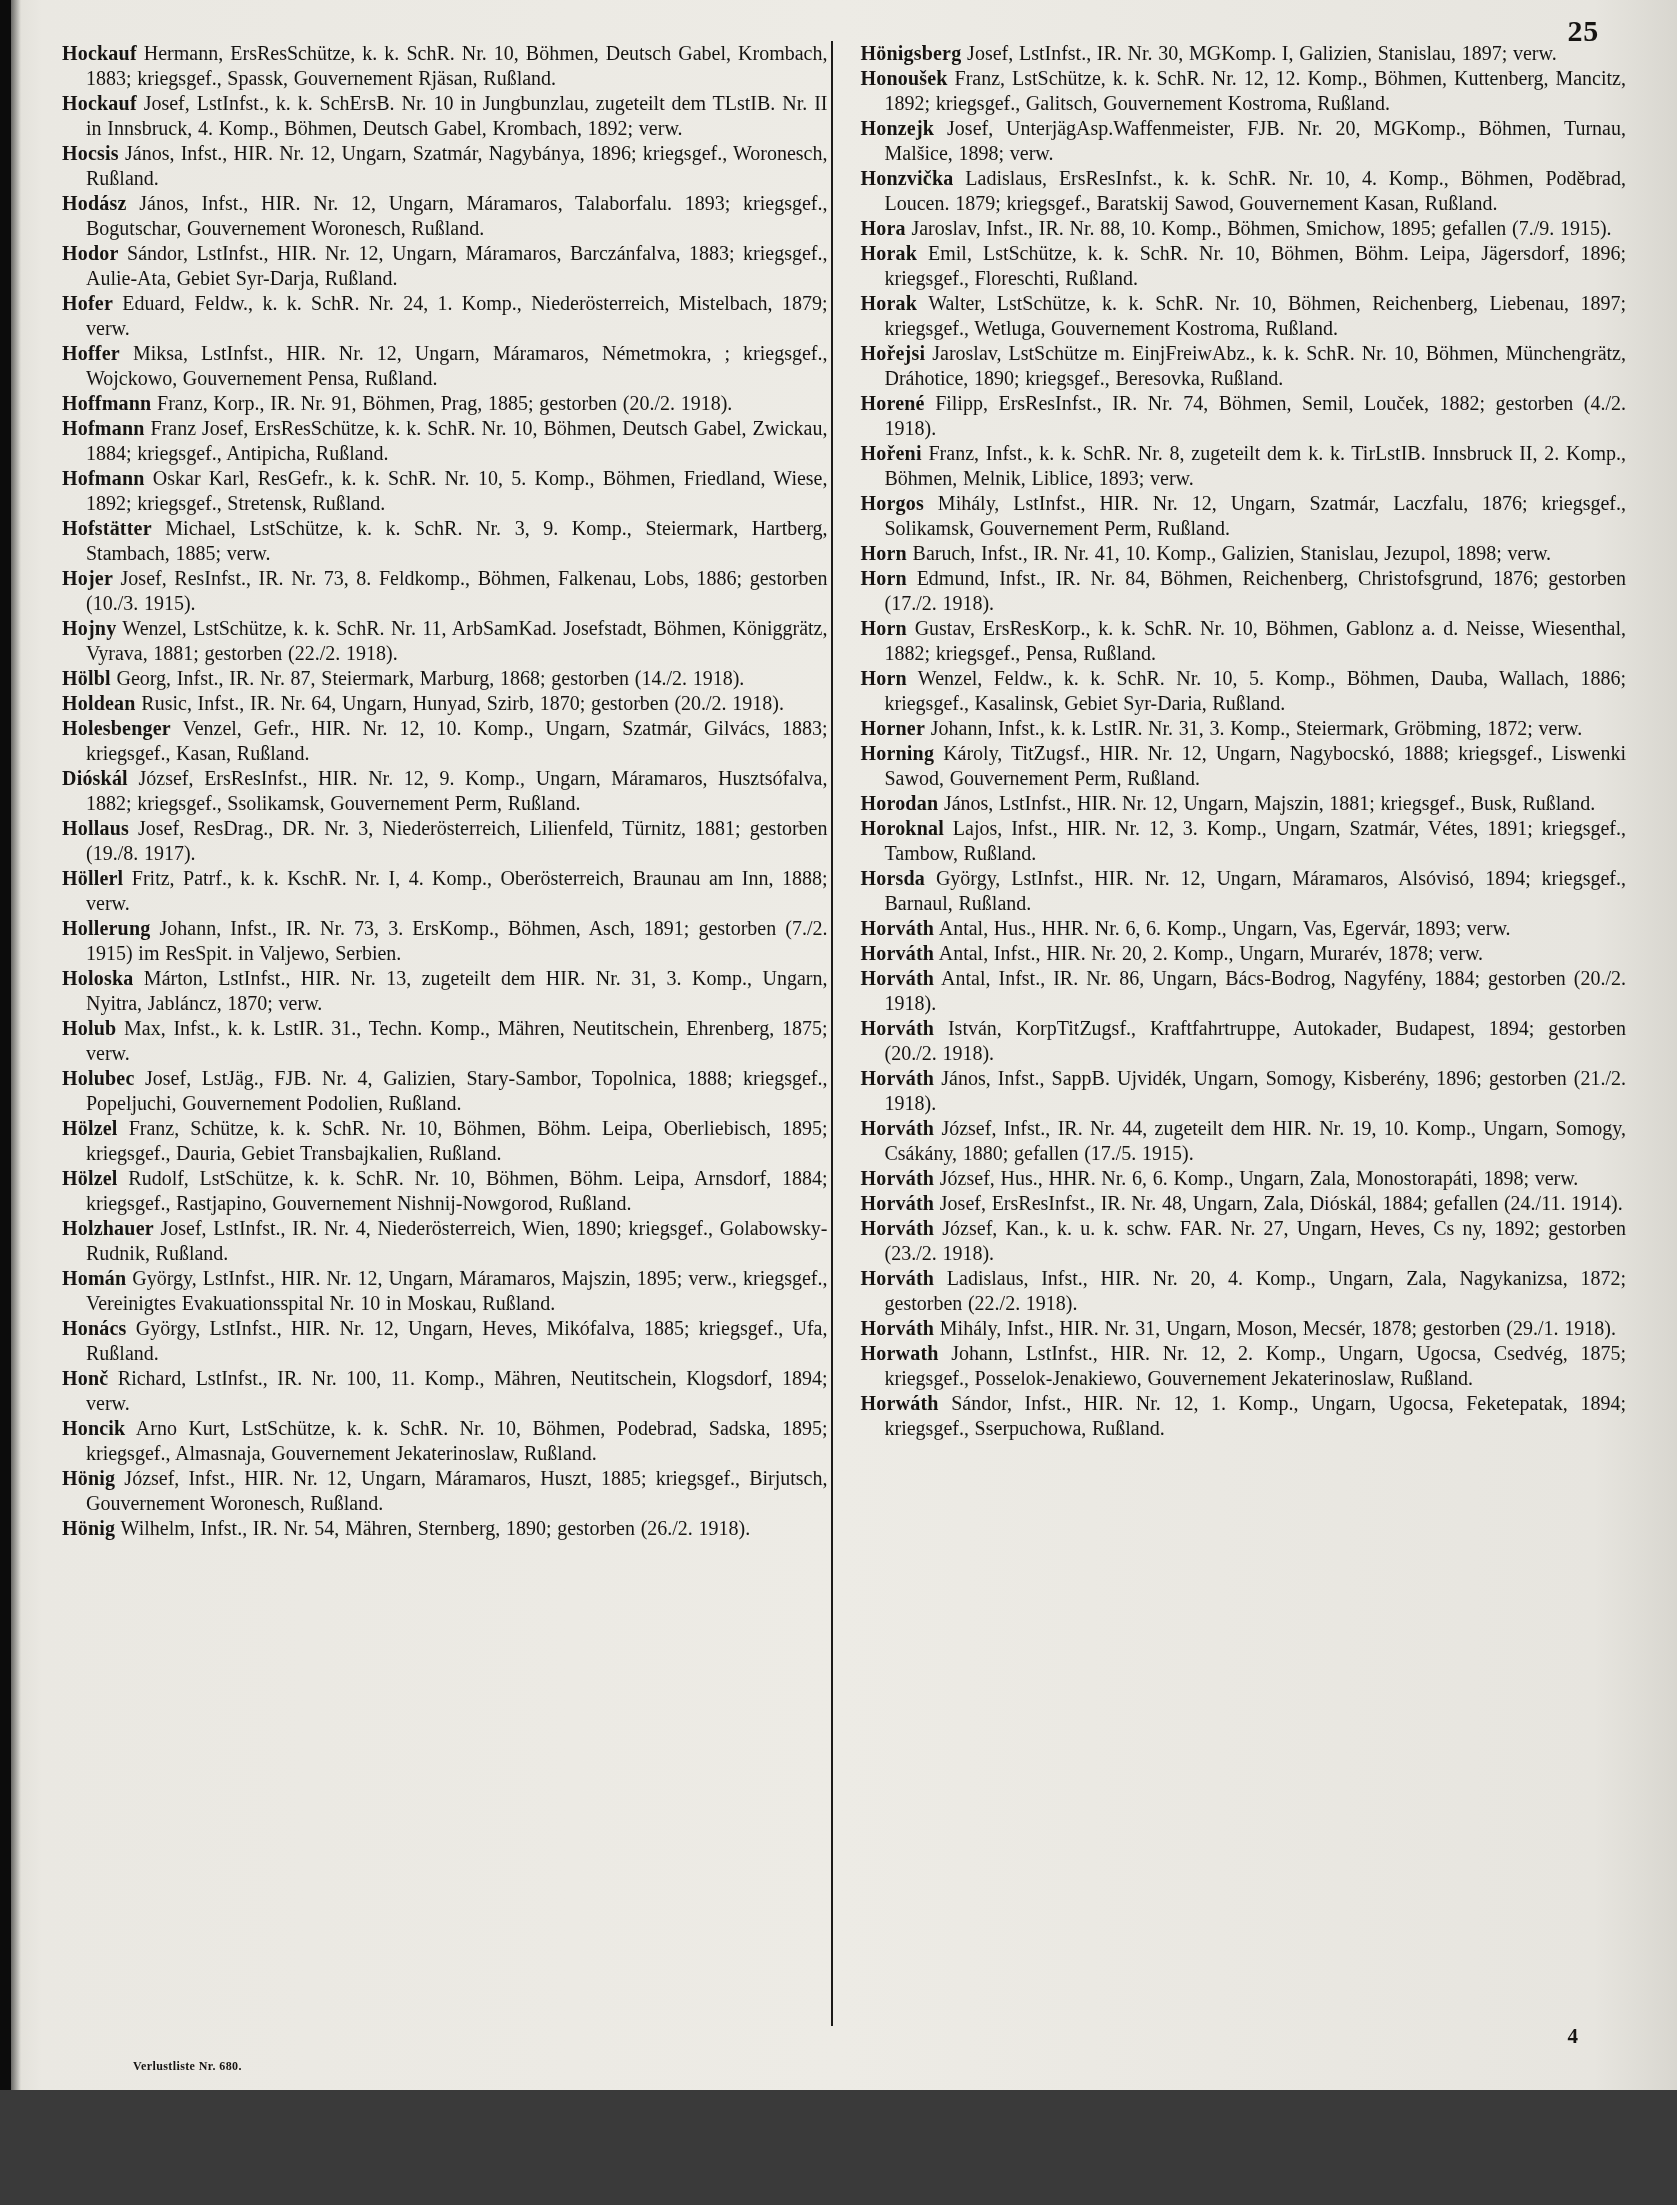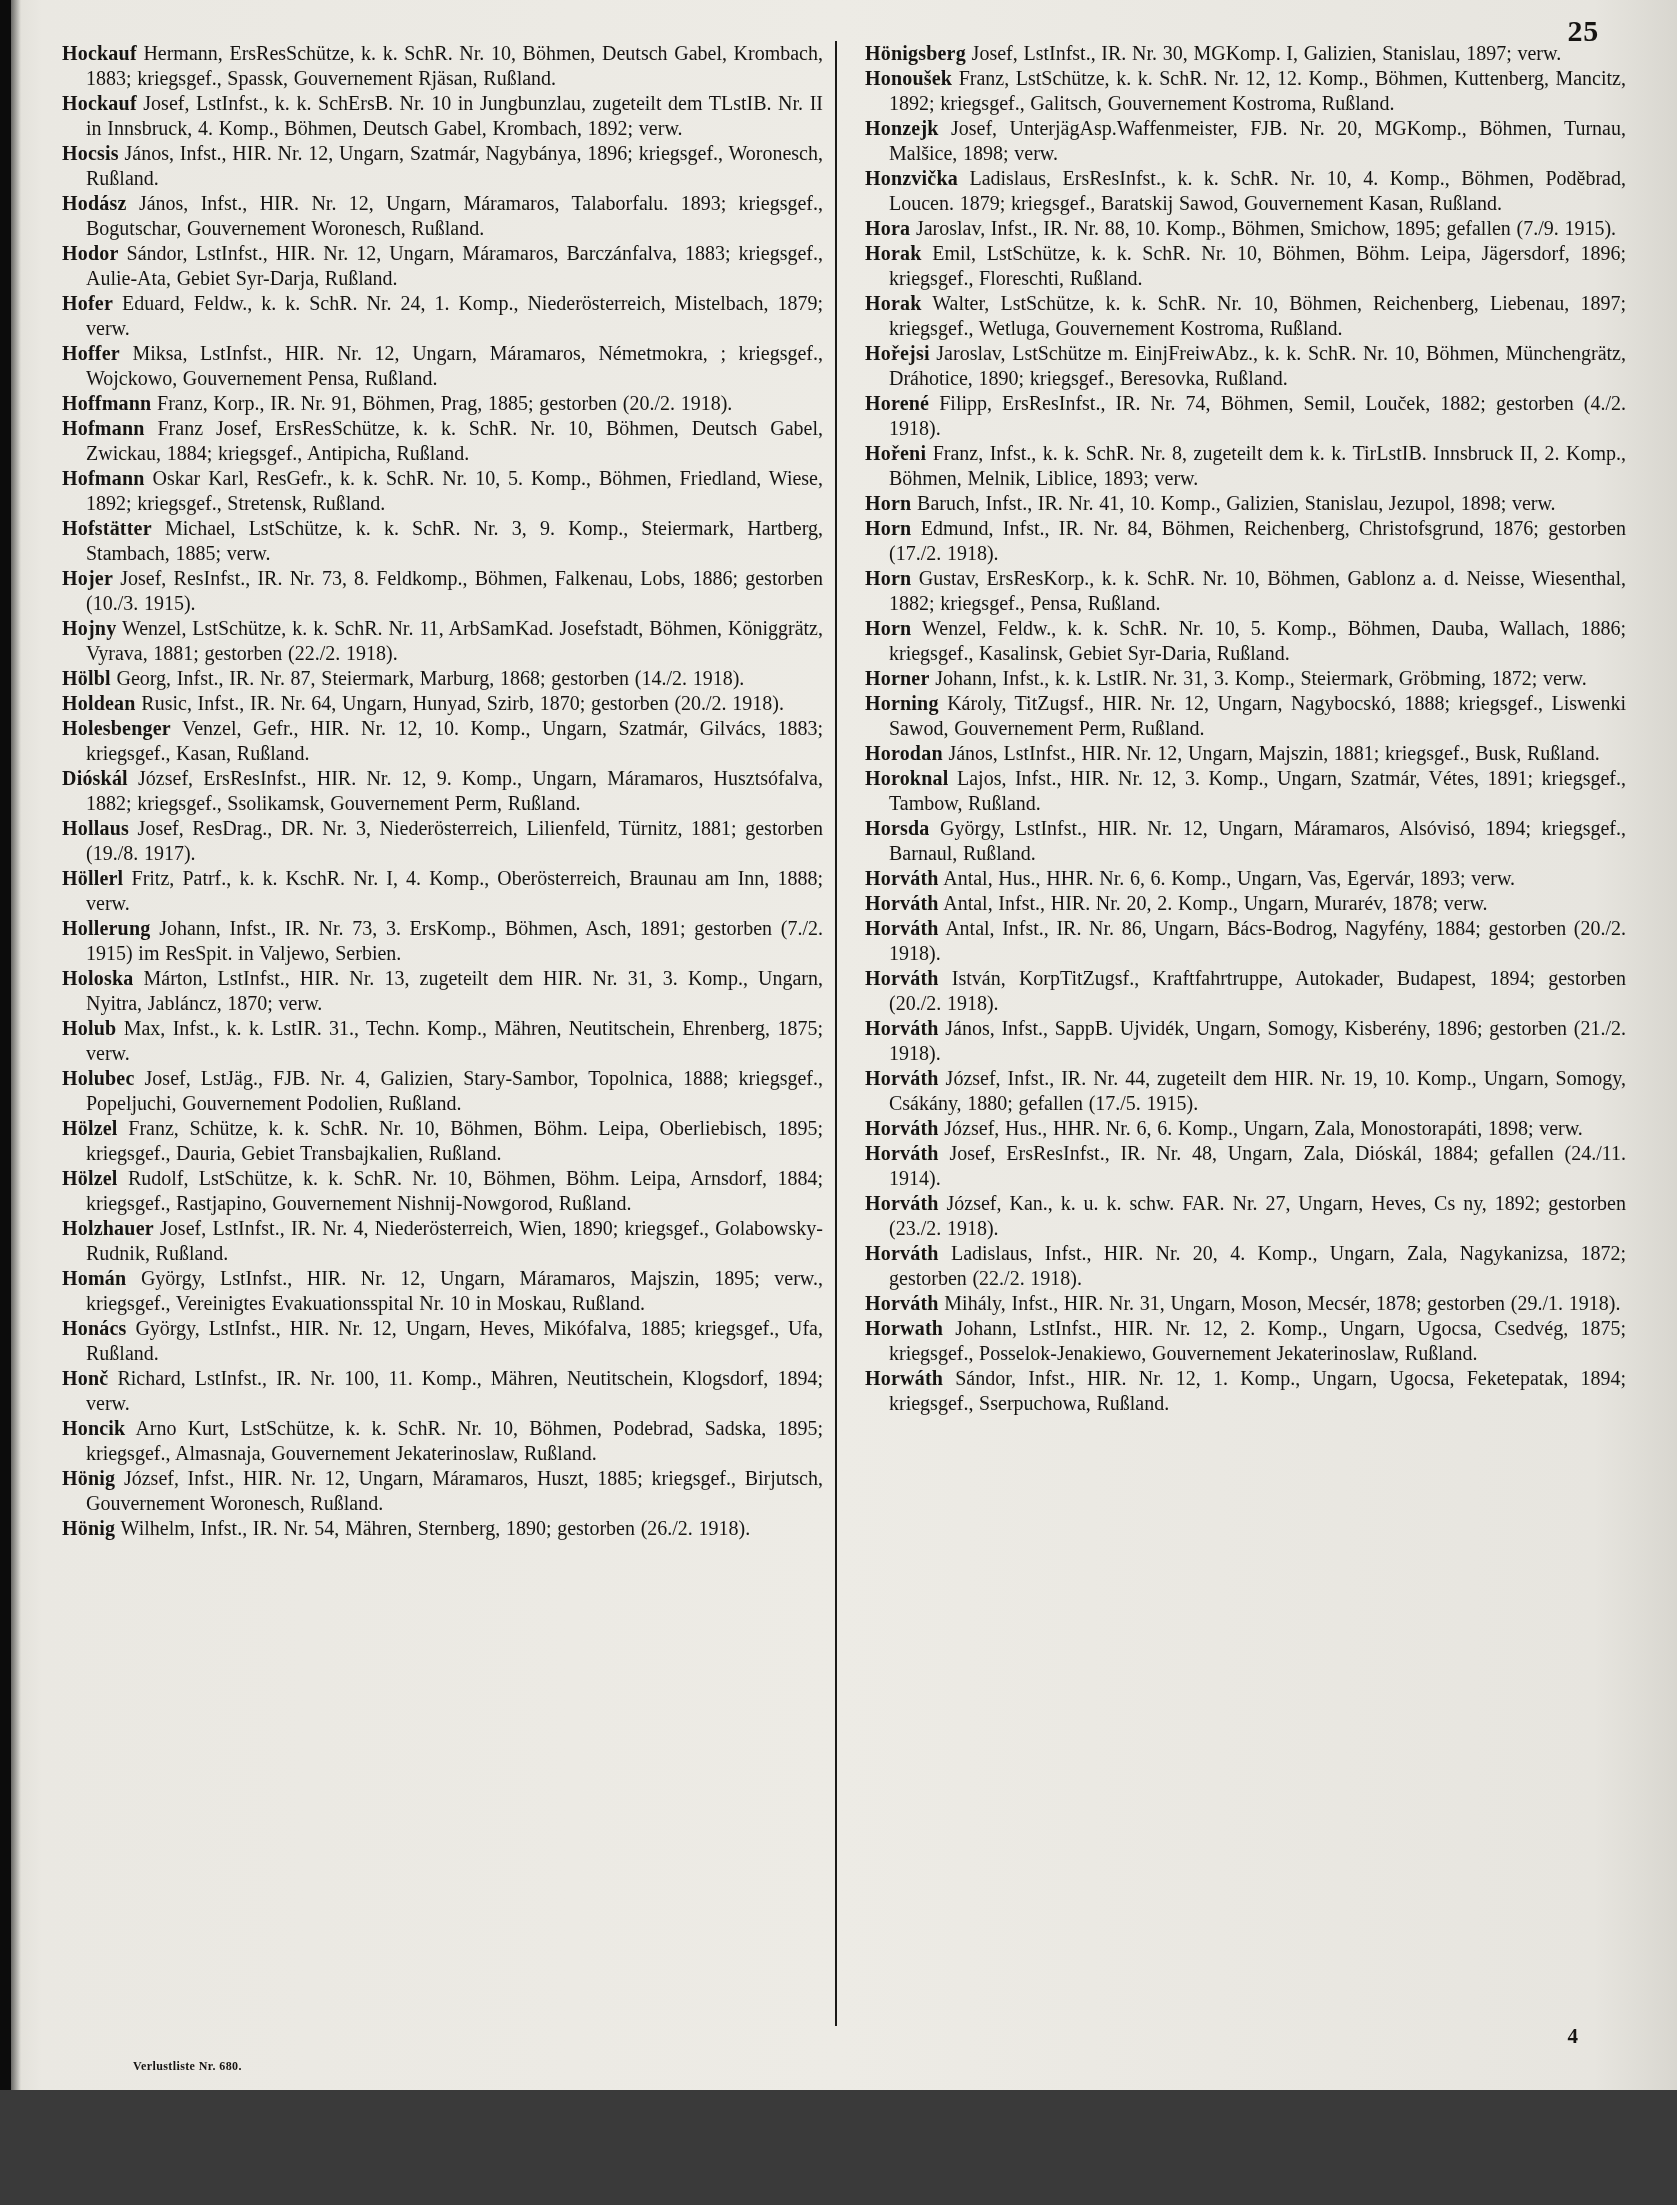--- a/index.html
+++ b/index.html
@@ -42,21 +42,21 @@
     top: 41px;
     left: 62px;
     right: 52px;
     bottom: 64px;
     display: flex;
   }
   .col {
     flex: 1 1 0;
     box-sizing: border-box;
   }
-  .col.left { padding-right: 12px; }
+  .col.left { padding-right: 3px; }
   .col.right {
     border-left: 2.1px solid #1c1a18;
     padding-left: 28px;
   }
   p.entry {
     margin: 0;
     padding-left: 24px;
     text-indent: -24px;
     font-size: 20px;
     line-height: 25px;
@@ -131,20 +131,21 @@
         <p class="entry"><b>Hönigsberg</b><span> Josef, LstInfst., IR. Nr. 30, MGKomp. I, Galizien, Stanislau, 1897; verw.</span></p>
         <p class="entry"><b>Honoušek</b><span> Franz, LstSchütze, k. k. SchR. Nr. 12, 12. Komp., Böhmen, Kuttenberg, Mancitz, 1892; kriegsgef., Galitsch, Gouvernement Kostroma, Rußland.</span></p>
         <p class="entry"><b>Honzejk</b><span> Josef, UnterjägAsp.Waffenmeister, FJB. Nr. 20, MGKomp., Böhmen, Turnau, Malšice, 1898; verw.</span></p>
         <p class="entry"><b>Honzvička</b><span> Ladislaus, ErsResInfst., k. k. SchR. Nr. 10, 4. Komp., Böhmen, Poděbrad, Loucen. 1879; kriegsgef., Baratskij Sawod, Gouvernement Kasan, Rußland.</span></p>
         <p class="entry"><b>Hora</b><span> Jaroslav, Infst., IR. Nr. 88, 10. Komp., Böhmen, Smichow, 1895; gefallen (7./9. 1915).</span></p>
         <p class="entry"><b>Horak</b><span> Emil, LstSchütze, k. k. SchR. Nr. 10, Böhmen, Böhm. Leipa, Jägersdorf, 1896; kriegsgef., Floreschti, Rußland.</span></p>
         <p class="entry"><b>Horak</b><span> Walter, LstSchütze, k. k. SchR. Nr. 10, Böhmen, Reichenberg, Liebenau, 1897; kriegsgef., Wetluga, Gouvernement Kostroma, Rußland.</span></p>
         <p class="entry"><b>Hořejsi</b><span> Jaroslav, LstSchütze m. EinjFreiwAbz., k. k. SchR. Nr. 10, Böhmen, Münchengrätz, Dráhotice, 1890; kriegsgef., Beresovka, Rußland.</span></p>
         <p class="entry"><b>Horené</b><span> Filipp, ErsResInfst., IR. Nr. 74, Böhmen, Semil, Louček, 1882; gestorben (4./2. 1918).</span></p>
         <p class="entry"><b>Hořeni</b><span> Franz, Infst., k. k. SchR. Nr. 8, zugeteilt dem k. k. TirLstIB. Innsbruck II, 2. Komp., Böhmen, Melnik, Liblice, 1893; verw.</span></p>
+        <p class="entry"><b>Horgos</b><span> Mihály, LstInfst., HIR. Nr. 12, Ungarn, Szatmár, Laczfalu, 1876; kriegsgef., Solikamsk, Gouvernement Perm, Rußland.</span></p>
         <p class="entry"><b>Horn</b><span> Baruch, Infst., IR. Nr. 41, 10. Komp., Galizien, Stanislau, Jezupol, 1898; verw.</span></p>
         <p class="entry"><b>Horn</b><span> Edmund, Infst., IR. Nr. 84, Böhmen, Reichenberg, Christofsgrund, 1876; gestorben (17./2. 1918).</span></p>
         <p class="entry"><b>Horn</b><span> Gustav, ErsResKorp., k. k. SchR. Nr. 10, Böhmen, Gablonz a. d. Neisse, Wiesenthal, 1882; kriegsgef., Pensa, Rußland.</span></p>
         <p class="entry"><b>Horn</b><span> Wenzel, Feldw., k. k. SchR. Nr. 10, 5. Komp., Böhmen, Dauba, Wallach, 1886; kriegsgef., Kasalinsk, Gebiet Syr-Daria, Rußland.</span></p>
         <p class="entry"><b>Horner</b><span> Johann, Infst., k. k. LstIR. Nr. 31, 3. Komp., Steiermark, Gröbming, 1872; verw.</span></p>
         <p class="entry"><b>Horning</b><span> Károly, TitZugsf., HIR. Nr. 12, Ungarn, Nagybocskó, 1888; kriegsgef., Liswenki Sawod, Gouvernement Perm, Rußland.</span></p>
         <p class="entry"><b>Horodan</b><span> János, LstInfst., HIR. Nr. 12, Ungarn, Majszin, 1881; kriegsgef., Busk, Rußland.</span></p>
         <p class="entry"><b>Horoknal</b><span> Lajos, Infst., HIR. Nr. 12, 3. Komp., Ungarn, Szatmár, Vétes, 1891; kriegsgef., Tambow, Rußland.</span></p>
         <p class="entry"><b>Horsda</b><span> György, LstInfst., HIR. Nr. 12, Ungarn, Máramaros, Alsóvisó, 1894; kriegsgef., Barnaul, Rußland.</span></p>
         <p class="entry"><b>Horváth</b><span> Antal, Hus., HHR. Nr. 6, 6. Komp., Ungarn, Vas, Egervár, 1893; verw.</span></p>

